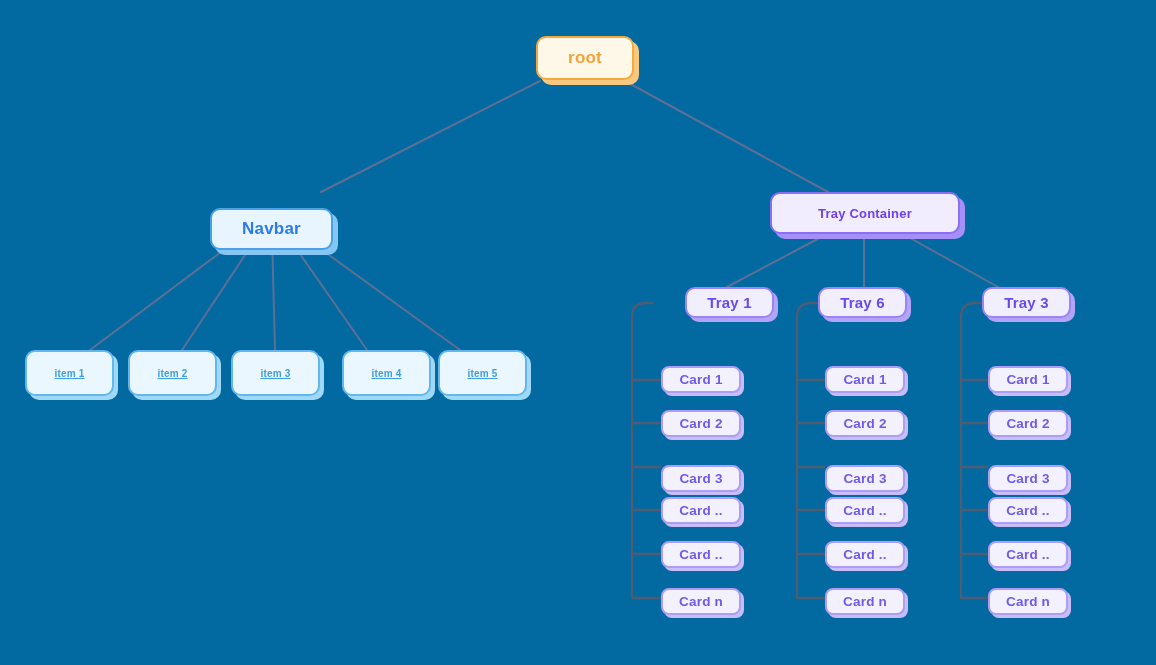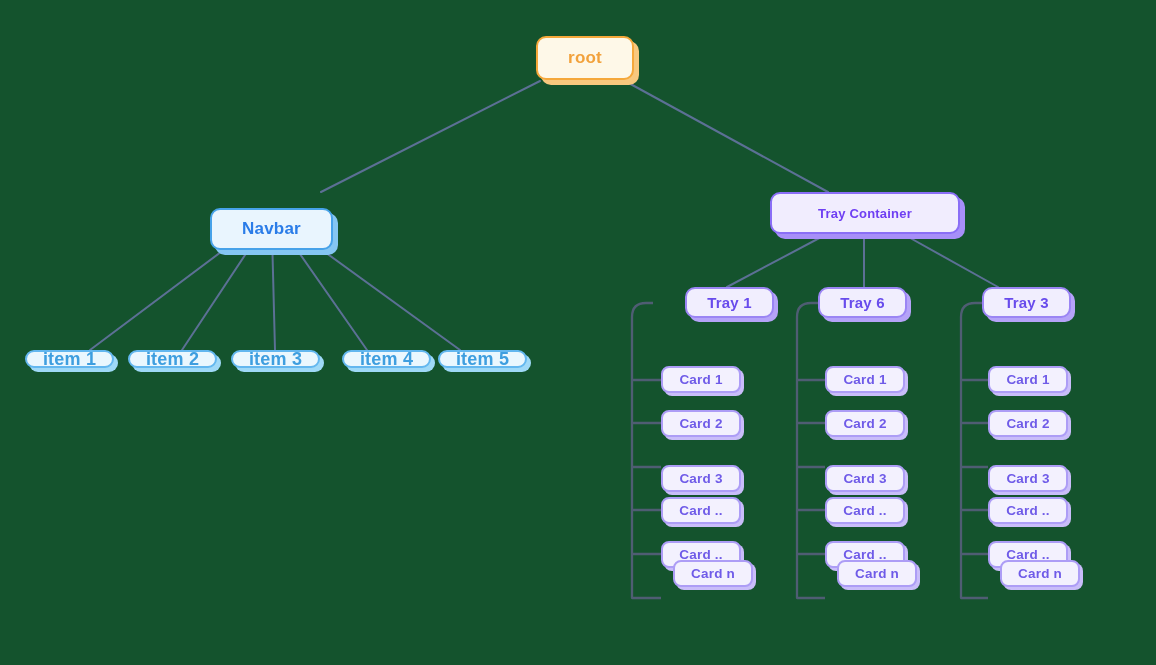--- a/index.html
+++ b/index.html
@@ -1,19 +1,19 @@
 <!DOCTYPE html>
 <html><head>
 <meta charset="utf-8">
 <style>
   html,body{margin:0;padding:0;background:#ffffff;}
   .stage{
     position:relative;
     width:1156px;height:665px;
-    background:#14532d;
+    background:#0369a1;
     font-family:"Liberation Sans", sans-serif;
     overflow:hidden;
   }
   .edges{position:absolute;left:0;top:0;width:1156px;height:665px;}
   .node{
     position:absolute;
     display:flex;align-items:center;justify-content:center;
     box-sizing:border-box;
     border:2px solid;
     border-radius:10px;
@@ -34,42 +34,42 @@
     box-shadow:5px 5px 0 #85C6F2;font-size:17px;
   }
   
   .n-tc{
     left:770px;top:192px;width:190px;height:42px;
     background:#F1EDFE;border-color:#8A6EF6;color:#6F3FF3;
     box-shadow:5px 5px 0 #A78FF8;font-size:13px;
   }
   
   .n-item{
-    top:350px;width:89px;height:18px;
+    top:350px;width:89px;height:46px;
     background:#EAF7FE;border-color:#63B7EF;color:#3E9EDF;
-    box-shadow:4px 4px 0 #9FD9F7;font-size:18px;
+    box-shadow:4px 4px 0 #9FD9F7;font-size:10px;text-decoration:underline;
   }
   .n-item-0{left:25px;} .n-item-1{left:128px;} .n-item-2{left:231px;}
   .n-item-3{left:342px;} .n-item-4{left:438px;}
   
   .n-tray{
     top:287px;width:89px;height:31px;
     background:#F1EEFE;border-color:#9B85F4;color:#684BEC;
     box-shadow:4px 4px 0 #B5A3F8;font-size:15px;
   }
   .n-tray-0{left:653px;margin-left:32px;} .n-tray-1{left:818px;} .n-tray-2{left:982px;}
   
   .n-card{
     width:80px;height:27px;
     background:#F3F1FE;border-color:#AD9DF6;color:#6F5BE8;
     box-shadow:3px 3px 0 #C9BDF9;font-size:13.5px;border-radius:8px;
   }
   .col-0{left:661px;} .col-1{left:825px;} .col-2{left:988px;}
   .row-0{top:366px;} .row-1{top:410px;} .row-2{top:453px;margin-top:12px;}
-  .row-3{top:497px;} .row-4{top:541px;} .row-5{top:560px;margin-left:12px;}
+  .row-3{top:497px;} .row-4{top:541px;} .row-5{top:588px;}
 </style>
 </head>
 <body>
 
 <div class="stage">
 
   <svg class="edges" viewBox="0 0 1156 665" xmlns="http://www.w3.org/2000/svg">
 
     <g stroke="#5C7095" stroke-width="2" fill="none" stroke-linecap="round">
       <path d="M 540 81 L 321 192"></path>

